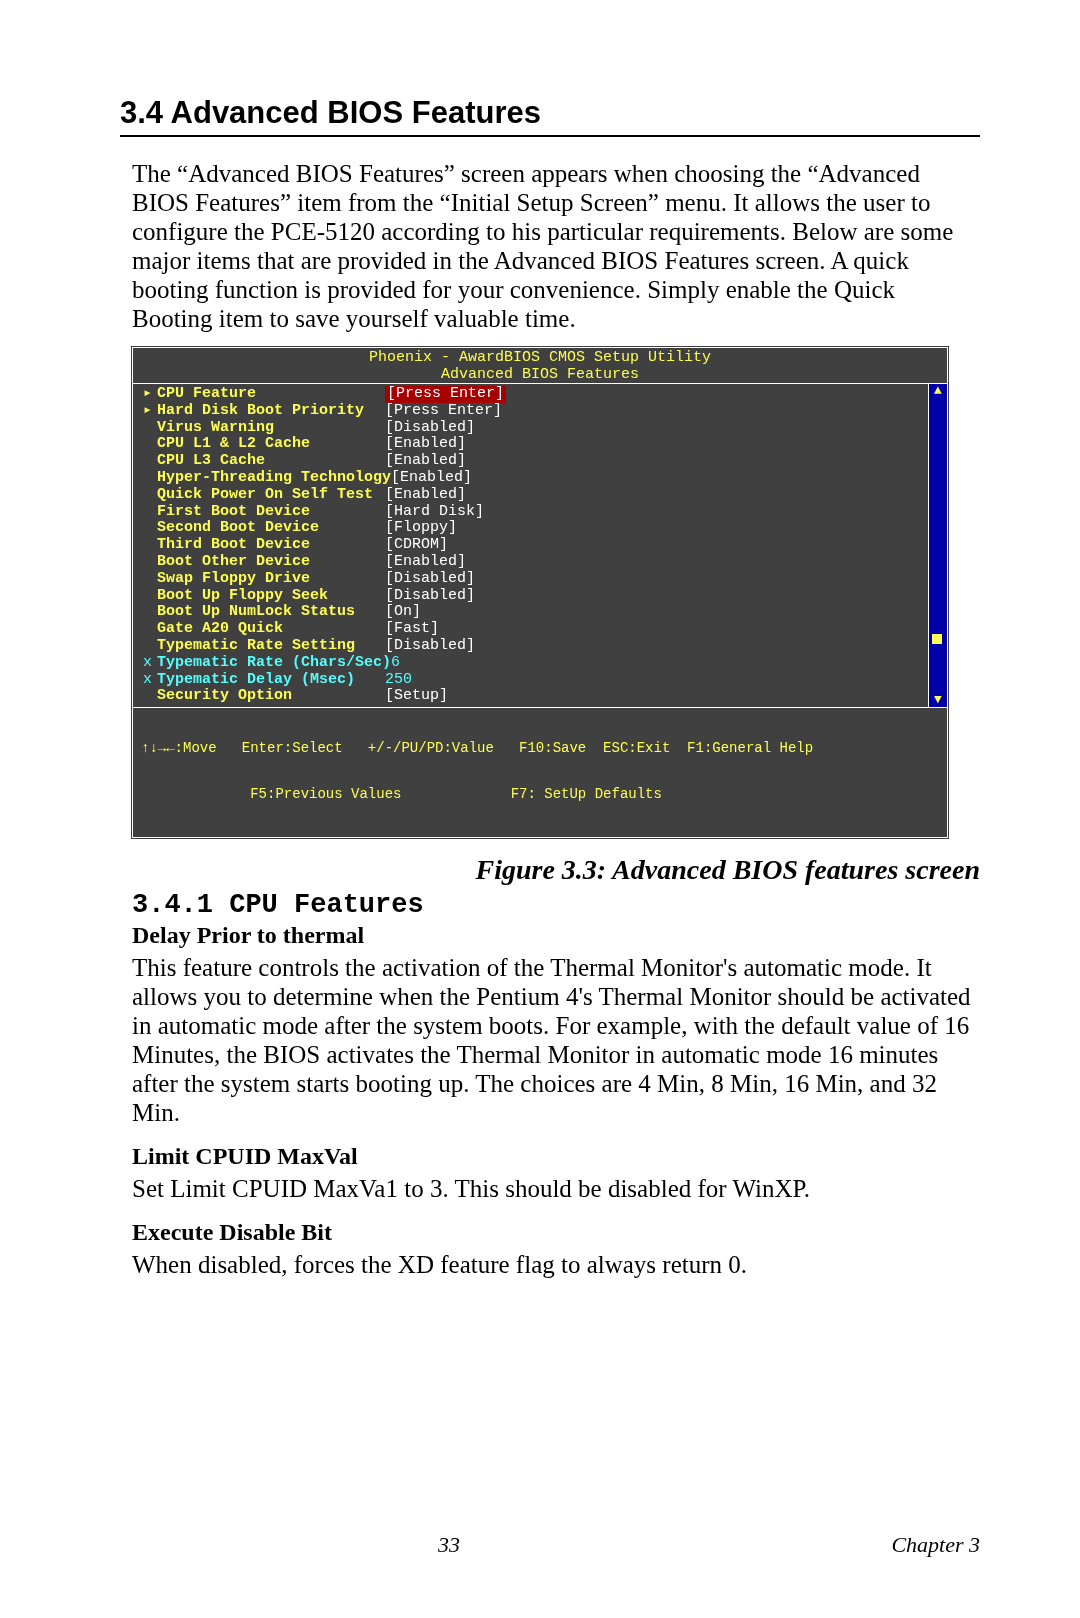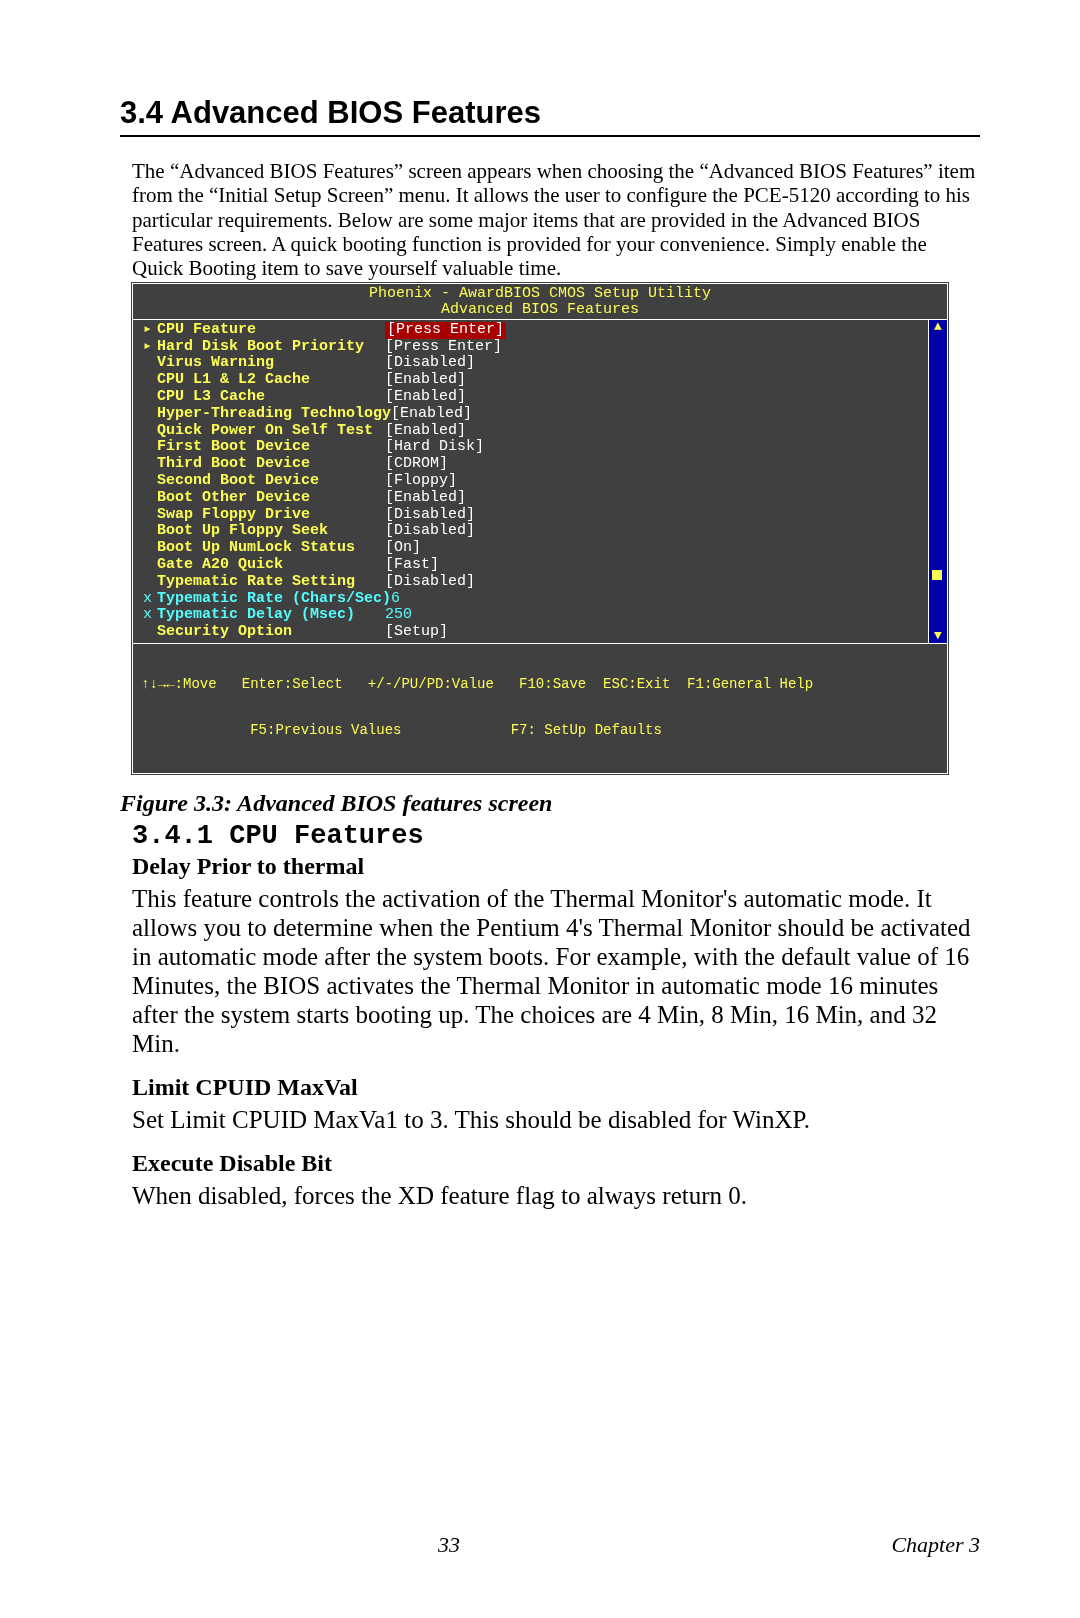--- a/index.html
+++ b/index.html
@@ -23,23 +23,23 @@
     font-weight: bold;
     font-size: 31px;
     margin: 0 0 4px 0;
   }
   hr.section-rule {
     border: none;
     border-top: 2px solid #000;
     margin: 0 0 22px 0;
   }
   .intro {
-    font-size: 21px;
+    font-size: 25px;
     line-height: 1.16;
-    margin: 0 0 0 12px;
+    margin: 0 0 12px 12px;
   }
   .bios-box {
     margin: 0 0 14px 10px;
     border: 3px double #fff;
     background: #404040;
     width: 820px;
     box-sizing: border-box;
     font-family: "Courier New", monospace;
     font-size: 15px;
     color: #fff;
@@ -108,22 +108,22 @@
   .bios-footer {
     color: #fcfc54;
     padding: 2px 8px 4px 8px;
     line-height: 1.1;
     white-space: pre;
     font-size: 14px;
   }
   .figure-caption {
     font-style: italic;
     font-weight: bold;
-    font-size: 24px;
-    text-align: left;
+    font-size: 28px;
+    text-align: right;
     margin: 0 0 4px 0;
   }
   h2.sub-title {
     font-family: Liberation Mono, monospace;
     font-weight: bold;
     font-size: 27px;
     margin: 0 0 0 12px;
   }
   .feature-heading {
     font-weight: bold;
@@ -164,22 +164,22 @@
     <div class="bios-body">
       <div class="bios-left" id="bios-left">
           <div class="bios-row selected"><span class="marker">▸</span><span class="label">CPU Feature</span><span class="value">[Press Enter]</span></div>
           <div class="bios-row"><span class="marker">▸</span><span class="label">Hard Disk Boot Priority</span><span class="value">[Press Enter]</span></div>
           <div class="bios-row"><span class="marker"> </span><span class="label">Virus Warning</span><span class="value">[Disabled]</span></div>
           <div class="bios-row"><span class="marker"> </span><span class="label">CPU L1 &amp; L2 Cache</span><span class="value">[Enabled]</span></div>
           <div class="bios-row"><span class="marker"> </span><span class="label">CPU L3 Cache</span><span class="value">[Enabled]</span></div>
           <div class="bios-row"><span class="marker"> </span><span class="label">Hyper-Threading Technology</span><span class="value">[Enabled]</span></div>
           <div class="bios-row"><span class="marker"> </span><span class="label">Quick Power On Self Test</span><span class="value">[Enabled]</span></div>
           <div class="bios-row"><span class="marker"> </span><span class="label">First Boot Device</span><span class="value">[Hard Disk]</span></div>
+          <div class="bios-row"><span class="marker"> </span><span class="label">Second Boot Device</span><span class="value">[Floppy]</span></div>
           <div class="bios-row"><span class="marker"> </span><span class="label">Third Boot Device</span><span class="value">[CDROM]</span></div>
-          <div class="bios-row"><span class="marker"> </span><span class="label">Second Boot Device</span><span class="value">[Floppy]</span></div>
           <div class="bios-row"><span class="marker"> </span><span class="label">Boot Other Device</span><span class="value">[Enabled]</span></div>
           <div class="bios-row"><span class="marker"> </span><span class="label">Swap Floppy Drive</span><span class="value">[Disabled]</span></div>
           <div class="bios-row"><span class="marker"> </span><span class="label">Boot Up Floppy Seek</span><span class="value">[Disabled]</span></div>
           <div class="bios-row"><span class="marker"> </span><span class="label">Boot Up NumLock Status</span><span class="value">[On]</span></div>
           <div class="bios-row"><span class="marker"> </span><span class="label">Gate A20 Quick</span><span class="value">[Fast]</span></div>
           <div class="bios-row"><span class="marker"> </span><span class="label">Typematic Rate Setting</span><span class="value">[Disabled]</span></div>
           <div class="bios-row disabled"><span class="marker">x</span><span class="label">Typematic Rate (Chars/Sec)</span><span class="value">6</span></div>
           <div class="bios-row disabled"><span class="marker">x</span><span class="label">Typematic Delay (Msec)</span><span class="value">250</span></div>
           <div class="bios-row"><span class="marker"> </span><span class="label">Security Option</span><span class="value">[Setup]</span></div>
         </div>

